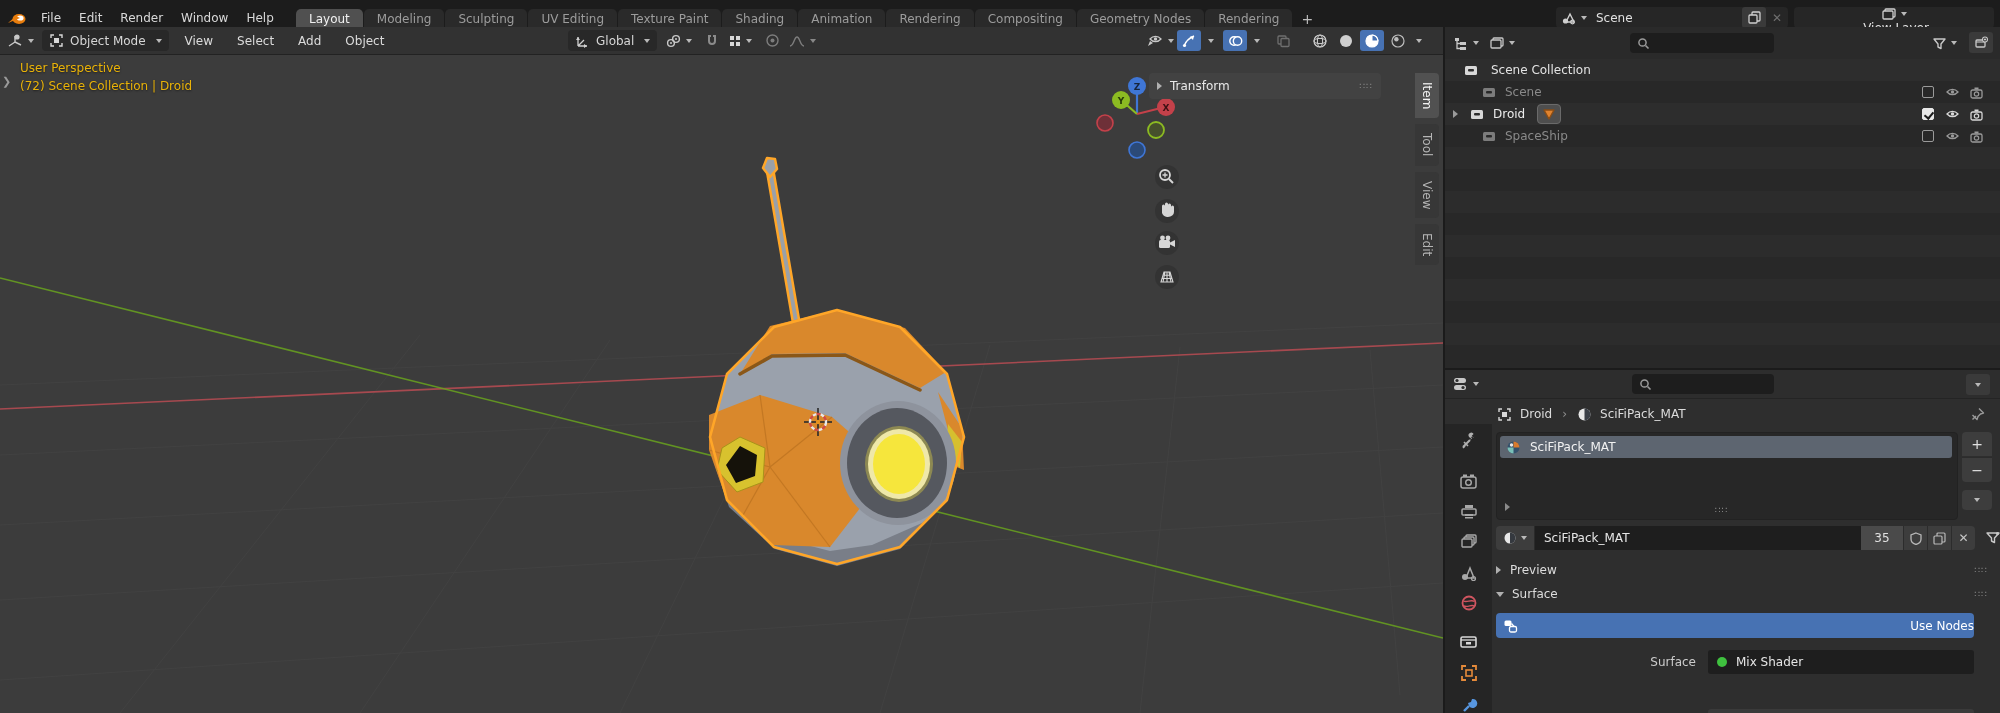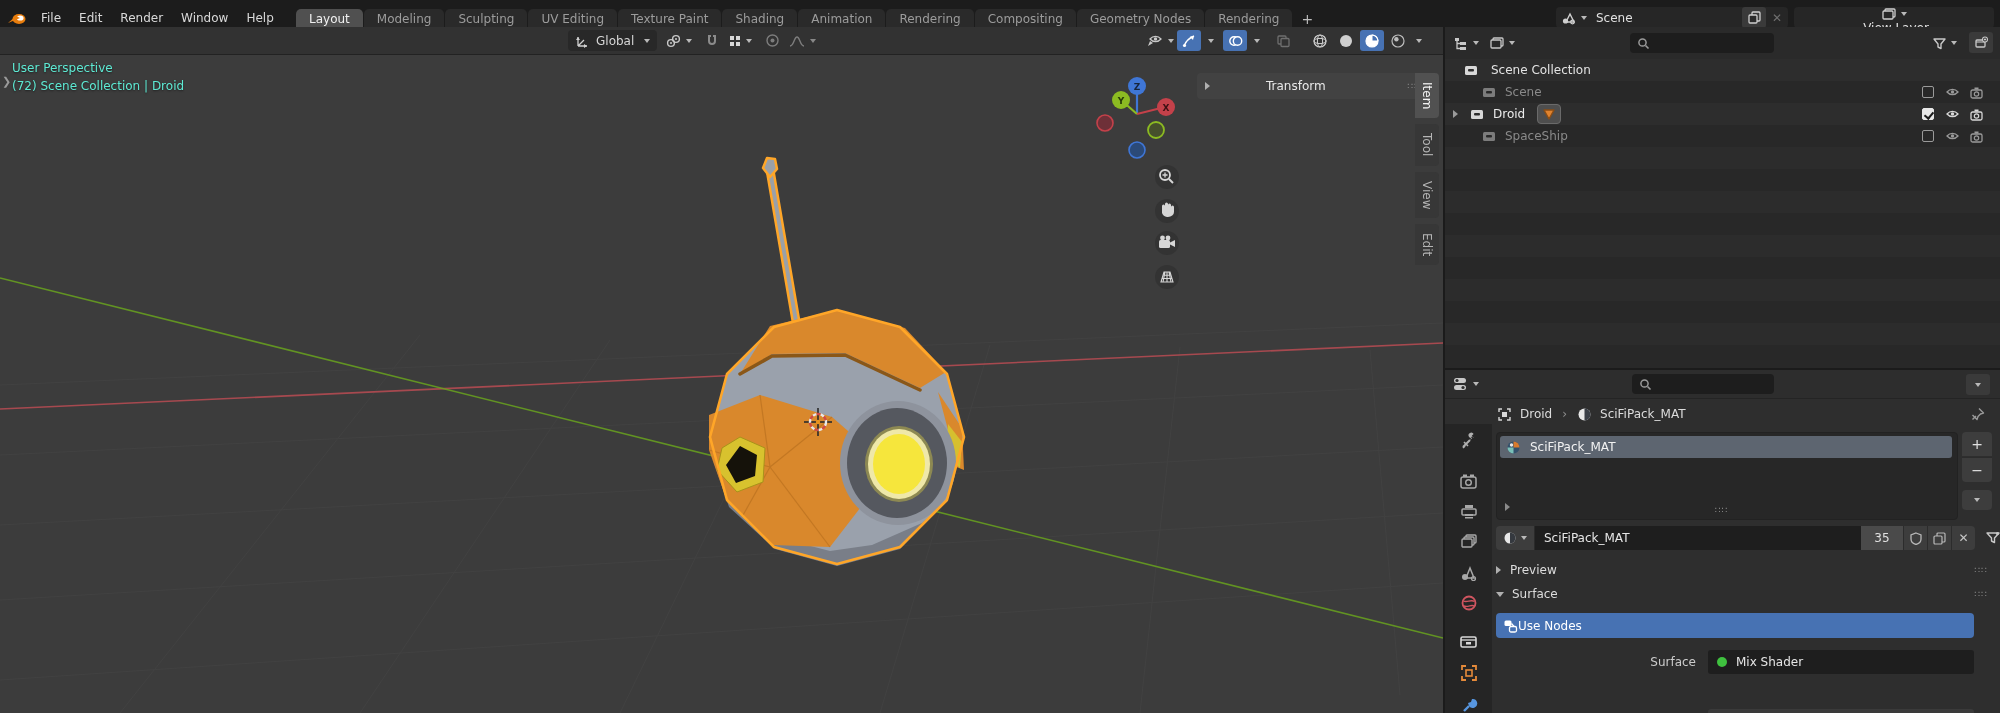--- a/index.html
+++ b/index.html
@@ -24,24 +24,24 @@
   .mini-btn{width:24px;height:21px;background:#3a3a3a;border-radius:3px;display:flex;align-items:center;justify-content:center;}
   
   #vp-header{left:0;top:27px;width:1443px;height:27px;background:#323232;border-bottom:1px solid #222;}
   .hdr-widget{background:#282828;border-radius:4px;height:21px;display:flex;align-items:center;padding:0 7px;}
   .hdr-menu{padding:0 8px;color:#dcdcdc;}
   .tool-btn{width:24px;height:21px;border-radius:3px;display:flex;align-items:center;justify-content:center;}
   .tool-btn.blue{background:#4772b3;}
   .tool-btn.ghost{background:transparent;}
   
   #viewport{left:0;top:55px;width:1443px;height:658px;background:#3c3c3c;overflow:hidden;}
-  .vp-overlay-text{color:#5eead4;text-shadow:0 1px 2px rgba(0,0,0,.5);}
+  .vp-overlay-text{color:#eab308;text-shadow:0 1px 2px rgba(0,0,0,.5);margin-left:8px;}
   
-  #transform-panel{left:1197px;top:18px;width:216px;height:26px;background:rgba(66,66,66,.95);
-     border-radius:4px;display:flex;align-items:center;padding:0 8px;color:#e8e8e8;gap:48px;}
+  #transform-panel{left:1149px;top:18px;width:216px;height:26px;background:rgba(66,66,66,.95);
+     border-radius:4px;display:flex;align-items:center;padding:0 8px;color:#e8e8e8;}
   .grip{color:#8a8a8a;font-size:9px;letter-spacing:1px;}
   .side-tab{width:24px;display:flex;align-items:center;justify-content:center;
      writing-mode:vertical-rl;background:#373737;color:#b5b5b5;border-radius:0 4px 4px 0;padding:9px 0;}
   .side-tab.active{background:#515151;color:#f2f2f2;}
   
   #right-col{left:1443px;top:27px;width:557px;height:686px;background:#282828;border-left:2px solid #1b1b1b;}
   #outliner-header{left:0;top:0;width:557px;height:32px;background:#2a2a2a;border-bottom:1px solid #1f1f1f;}
   .search-box{background:#1d1d1d;border-radius:4px;height:20px;display:flex;align-items:center;padding:0 7px;}
   .ol-row{position:absolute;left:0;width:557px;height:22px;display:flex;align-items:center;}
   .checkbox{width:12px;height:12px;border:1px solid #9a9a9a;border-radius:2px;box-sizing:border-box;}
@@ -127,20 +127,41 @@
         <svg width="13" height="13" viewBox="0 0 13 13">
             <rect x="4" y="1" width="8" height="9" rx="1" fill="none" stroke="#d0d0d0" stroke-width="1.3"></rect>
             <rect x="1" y="4" width="8" height="8" rx="1" fill="#2a2a2a" stroke="#d0d0d0" stroke-width="1.3"></rect>
           </svg>
       </span>
       <span style="width:22px;text-align:center;color:#6f6f6f;">✕</span>
     </div>
   </div>
 
   <div id="vp-header" class="abs">
+    <div class="abs flex" style="left:6px;top:3px;height:21px;gap:8px;">
+      <span class="flex">
+        <svg width="18" height="16" viewBox="0 0 18 16">
+            <path d="M3,13 L9,9 M9,9 L15,12 M9,9 L9,3" stroke="#c8c8c8" stroke-width="1.4" fill="none"></path>
+            <circle cx="11" cy="4" r="2.6" fill="#c8c8c8"></circle>
+          </svg>
+        <span class="chev"></span>
+      </span>
+      <span class="hdr-widget">
+        <svg width="15" height="15" viewBox="0 0 15 15">
+            <path d="M2,5 V2 H5 M10,2 H13 V5 M13,10 V13 H10 M5,13 H2 V10" stroke="#d8d8d8" stroke-width="1.4" fill="none"></path>
+            <rect x="5" y="5" width="5" height="5" fill="#d8d8d8"></rect>
+          </svg>
+        <span style="margin:0 6px;">Object Mode</span>
+        <span class="chev"></span>
+      </span>
+      <span class="hdr-menu">View</span>
+      <span class="hdr-menu">Select</span>
+      <span class="hdr-menu">Add</span>
+      <span class="hdr-menu">Object</span>
+    </div>
     <div class="abs flex" style="left:568px;top:3px;height:21px;gap:8px;">
       <span class="hdr-widget">
         <svg width="15" height="14" viewBox="0 0 15 14">
             <path d="M3,12 L3,3 M3,12 L12,12 M3,12 L9,6" stroke="#d0d0d0" stroke-width="1.3" fill="none"></path>
             <path d="M3,3 l-2,3 h4 z M12,12 l-3,-2 v4 z" fill="#d0d0d0"></path>
           </svg>
         <span style="margin:0 6px;">Global</span>
         <span class="chev"></span>
       </span>
       <span class="flex">
@@ -681,21 +702,21 @@
       </div>
 
       <div class="abs flex" style="left:51px;top:243px;width:478px;height:25px;background:#4772b3;border-radius:4px;">
         <span style="margin-left:7px;display:flex;">
           <svg width="15" height="14" viewBox="0 0 15 14">
               <rect x="1.5" y="1.5" width="7" height="5.5" rx="1.5" fill="#fff"></rect>
               <rect x="6.5" y="7.5" width="7" height="5.5" rx="1.5" fill="none" stroke="#fff" stroke-width="1.3"></rect>
               <path d="M8.5,4.5 L11,7.5" stroke="#fff" stroke-width="1.2"></path>
             </svg>
         </span>
-        <span style="flex:1;text-align:left;color:#fff;">Use Nodes</span>
+        <span style="flex:1;text-align:right;color:#fff;">Use Nodes</span>
       </div>
 
       <div class="abs flex" style="left:51px;top:280px;width:478px;height:24px;">
         <span style="width:200px;text-align:right;padding-right:12px;color:#cccccc;">Surface</span>
         <span class="field-dark" style="flex:1;padding-left:9px;">
           <span style="width:10px;height:10px;border-radius:50%;background:#3fc13f;display:inline-block;"></span>
           <span style="margin-left:9px;">Mix Shader</span>
         </span>
       </div>
 

